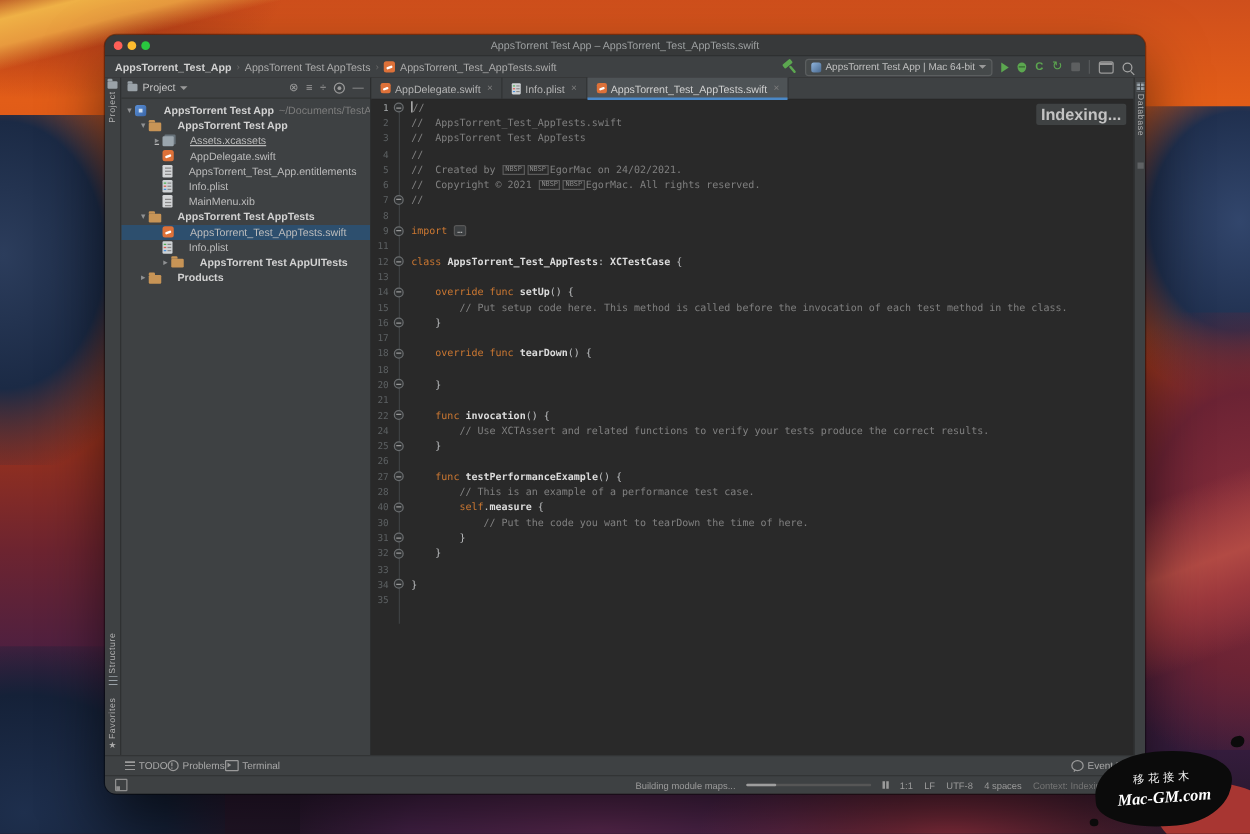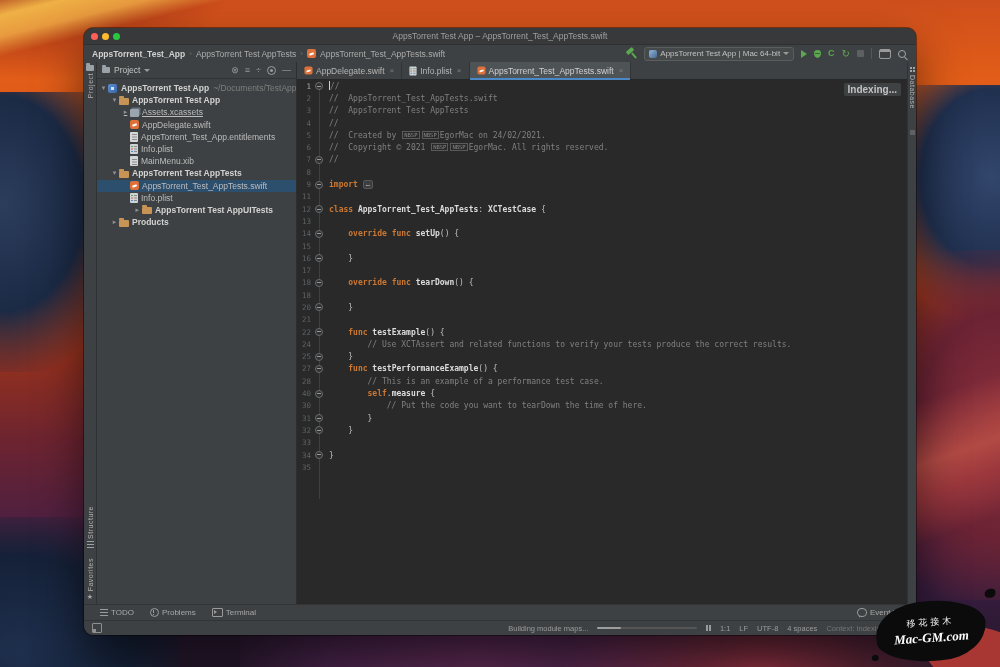--- a/index.html
+++ b/index.html
@@ -76,21 +76,21 @@
   .ppanel{width:199px;flex:0 0 auto;background:#3e4143;border-right:1px solid #2c2e2f;display:flex;flex-direction:column;overflow:hidden;}
   .phead{height:16px;flex:0 0 auto;border-bottom:1px solid #323435;display:flex;align-items:center;gap:4px;padding:0 5px;font-size:8.5px;color:#c4c4c4;}
   .phead .spacer{flex:1;}
   .ph-ic{color:#9a9a9a;font-size:9px;line-height:9px;display:flex;align-items:center;gap:6px;}
   .icon-gear{width:7px;height:7px;border:1px solid #9a9a9a;border-radius:50%;position:relative;}
   .icon-gear::before{content:"";position:absolute;inset:2px;background:#9a9a9a;border-radius:50%;}
   .ptree{flex:1;padding-top:3px;font-size:8.5px;color:#bcbcbc;overflow:hidden;}
   .trow{height:12.2px;display:flex;align-items:center;white-space:nowrap;}
   .trow.selected{background:#2d4f6e;}
   .chev{width:9px;flex:0 0 auto;font-size:7px;color:#8f9193;text-align:center;}
-  .tlabel{margin-left:3px;}
+  .tlabel{margin-left:13px;}
   .tlabel.bold{font-weight:bold;color:#d2d2d2;}
   .tsuffix{color:#7d7d7d;margin-left:4px;}
 
   
   .ticon{width:10px;height:10px;position:relative;flex:0 0 auto;}
   .ticon-project{width:9px;height:9px;margin:0 1px 0 0;border-radius:2px;background:linear-gradient(135deg,#5a8fd6,#3a66a8);}
   .ticon-project::before{content:"";position:absolute;left:3px;top:3px;width:3px;height:3px;background:#cfe0f2;}
   .ticon-folder{width:10px;height:7px;margin-top:2px;background:#c79456;border-radius:1px;}
   .ticon-folder::before{content:"";position:absolute;top:-2px;left:0;width:5px;height:2px;background:#c79456;border-radius:1px 1px 0 0;}
   .ticon-assets{width:9px;height:8px;margin-top:1px;background:#9aa5ad;border-radius:1px;box-shadow:1.5px -1.5px 0 #67727a;}
@@ -112,34 +112,34 @@
 
   .codewrap{flex:1;position:relative;overflow:hidden;}
   .foldline{position:absolute;left:22px;top:3px;width:1px;height:416px;background:#3d4042;}
   .cl{display:flex;align-items:center;height:12.3px;}
   .cl-num{width:14px;flex:0 0 auto;text-align:right;font-family:"DejaVu Sans Mono",monospace;font-size:7.5px;color:#5d6163;}
   .cl-num.cur{color:#a7abad;}
   .cl-fold{width:16px;flex:0 0 auto;display:flex;justify-content:center;}
   .fm{width:6px;height:6px;border:1px solid #6a6d6f;border-radius:50%;position:relative;background:#2f3132;}
   .fm::before{content:"";position:absolute;left:1px;right:1px;top:2.4px;height:1px;background:#9a9a9a;}
   .cl-text{font-family:"DejaVu Sans Mono",monospace;font-size:8px;white-space:pre;margin-left:2px;}
-  .tk-k{color:#cc7832;font-weight:bold;}
+  .tk-k{color:#cc7832;font-weight:normal;}
   .tk-c{color:#808080;}
   .tk-p{color:#bfc1c3;}
   .tk-b{color:#dcdcdc;font-weight:bold;}
   .nbspbox{display:inline-block;border:1px solid #5a5a5a;color:#8a8a8a;font-size:5.5px;line-height:6px;padding:0 1px;margin:0 1px;vertical-align:1px;font-family:"DejaVu Sans Mono",monospace;}
   .foldbox{display:inline-block;background:#3c3f41;border:1px solid #575757;border-radius:2px;color:#bbbbbb;font-size:7px;line-height:7px;padding:0 2px;vertical-align:1px;}
   .caret-i{display:inline-block;width:1px;height:9px;background:#d0d0d0;vertical-align:-1.5px;}
-  .indexing{position:absolute;top:3px;right:6px;background:#3f4243;color:#c3c3c3;font-size:10px;font-weight:bold;padding:1px 4px;border-radius:2px;}
+  .indexing{position:absolute;top:3px;right:6px;background:#3f4243;color:#c3c3c3;font-size:13px;font-weight:bold;padding:1px 4px;border-radius:2px;}
 
   .rstrip{width:8px;flex:0 0 auto;background:#3e4143;border-left:1px solid #303233;display:flex;flex-direction:column;align-items:center;gap:3px;padding-top:4px;}
   .rmark{width:5px;height:5px;background:#5f6264;margin-top:18px;}
 
   .bottombar{height:15px;flex:0 0 auto;background:#3e4143;border-top:1px solid #323435;display:flex;align-items:center;justify-content:space-between;padding:0 10px 0 16px;font-size:8px;color:#a8a8a8;}
-  .bb-left{display:flex;align-items:center;gap:16px;}
+  .bb-left{display:flex;align-items:center;}
   .bb-item{display:flex;align-items:center;gap:3px;}
   .icon-todo{width:8px;height:7px;background:repeating-linear-gradient(to bottom,#9a9a9a 0 1px,transparent 1px 3px);}
   .icon-problems{width:7px;height:7px;border:1px solid #9a9a9a;border-radius:50%;position:relative;}
   .icon-problems::before{content:"";position:absolute;left:2.5px;top:1px;width:1px;height:3px;background:#9a9a9a;}
   .icon-problems::after{content:"";position:absolute;left:2.5px;bottom:1px;width:1px;height:1px;background:#9a9a9a;}
   .icon-term{width:9px;height:7px;border:1px solid #9a9a9a;border-radius:1px;position:relative;}
   .icon-term::before{content:"";position:absolute;left:1px;top:1px;width:0;height:0;border-top:2px solid transparent;border-bottom:2px solid transparent;border-left:3px solid #9a9a9a;}
   .icon-balloon{width:8px;height:7px;border:1px solid #9a9a9a;border-radius:50%;position:relative;}
   .icon-balloon::after{content:"";position:absolute;left:1px;bottom:-2px;width:2px;height:2px;border-left:1px solid #9a9a9a;transform:rotate(35deg);}
 
@@ -405,20 +405,21 @@
               <div class="cl">
                 <span class="cl-num">14</span>
                 <span class="cl-fold">
                   <span class="fm"></span>
                 </span>
                 <span class="cl-text"><span class="tk-p">    </span><span class="tk-k">override </span><span class="tk-k">func </span><span class="tk-b">setUp</span><span class="tk-p">() {</span></span>
               </div>
               <div class="cl">
                 <span class="cl-num">15</span>
                 <span class="cl-fold"></span>
+                <span class="cl-text"><span class="tk-p">        </span><span class="tk-c">// Put setup code here. This method is called before the invocation of each test method in the class.</span></span>
               </div>
               <div class="cl">
                 <span class="cl-num">16</span>
                 <span class="cl-fold">
                   <span class="fm"></span>
                 </span>
                 <span class="cl-text"><span class="tk-p">    }</span></span>
               </div>
               <div class="cl">
                 <span class="cl-num">17</span>
@@ -446,33 +447,38 @@
               <div class="cl">
                 <span class="cl-num">21</span>
                 <span class="cl-fold"></span>
                 <span class="cl-text"></span>
               </div>
               <div class="cl">
                 <span class="cl-num">22</span>
                 <span class="cl-fold">
                   <span class="fm"></span>
                 </span>
-                <span class="cl-text"><span class="tk-p">    </span><span class="tk-k">func </span><span class="tk-b">testExample</span><span class="tk-p">() {</span></span>
+                <span class="cl-text"><span class="tk-p">    </span><span class="tk-k">func </span><span class="tk-b">invocation</span><span class="tk-p">() {</span></span>
               </div>
               <div class="cl">
                 <span class="cl-num">24</span>
                 <span class="cl-fold"></span>
                 <span class="cl-text"><span class="tk-p">        </span><span class="tk-c">// Use XCTAssert and related functions to verify your tests produce the correct results.</span></span>
               </div>
               <div class="cl">
                 <span class="cl-num">25</span>
                 <span class="cl-fold">
                   <span class="fm"></span>
                 </span>
                 <span class="cl-text"><span class="tk-p">    }</span></span>
+              </div>
+              <div class="cl">
+                <span class="cl-num">26</span>
+                <span class="cl-fold"></span>
+                <span class="cl-text"></span>
               </div>
               <div class="cl">
                 <span class="cl-num">27</span>
                 <span class="cl-fold">
                   <span class="fm"></span>
                 </span>
                 <span class="cl-text"><span class="tk-p">    </span><span class="tk-k">func </span><span class="tk-b">testPerformanceExample</span><span class="tk-p">() {</span></span>
               </div>
               <div class="cl">
                 <span class="cl-num">28</span>

